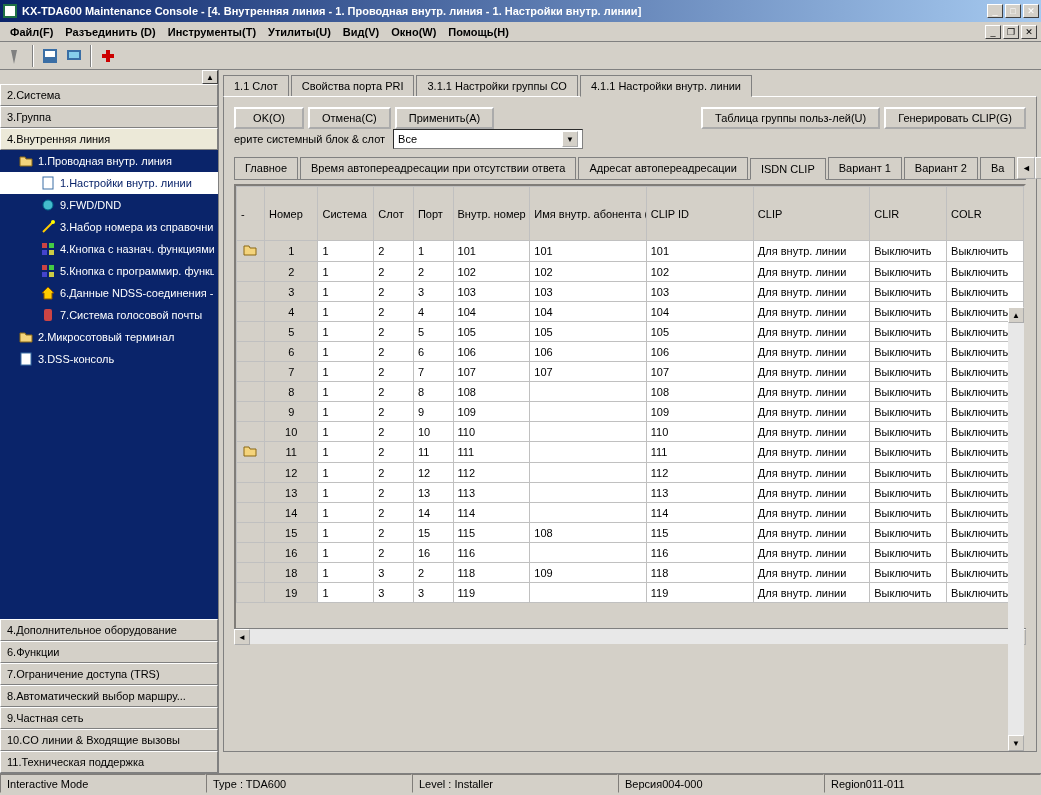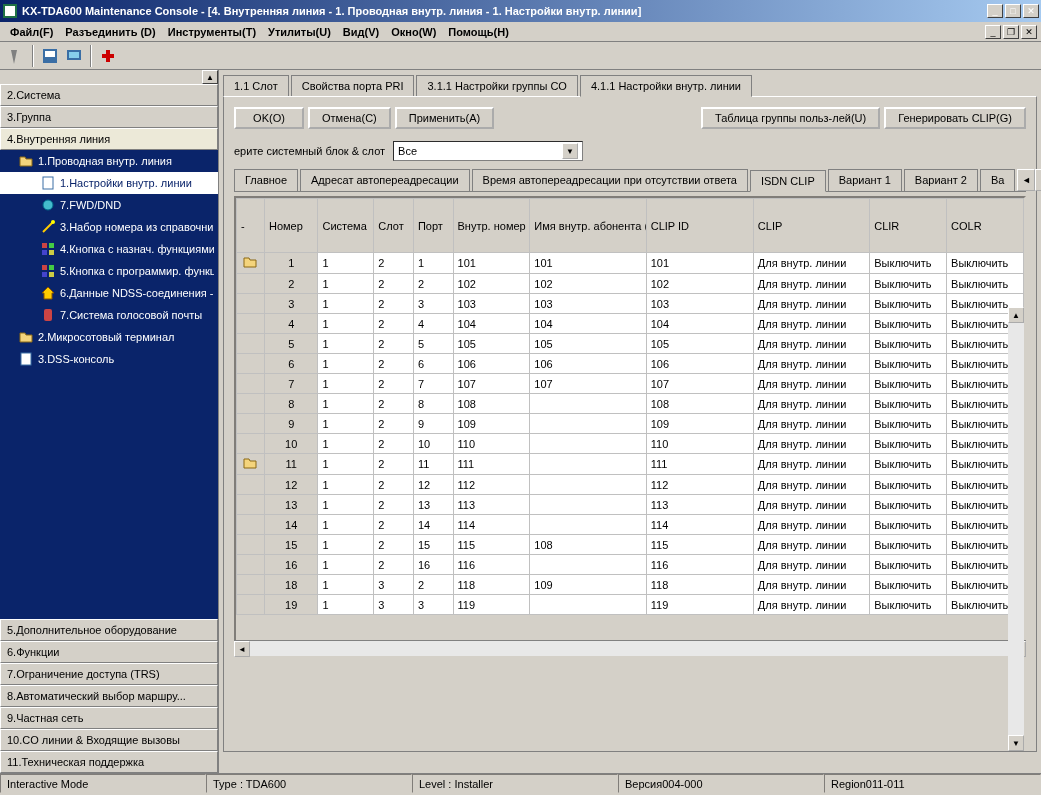--- a/index.html
+++ b/index.html
@@ -26,21 +26,21 @@
 .tree-item .ticon{width:16px;height:16px;margin-right:4px;display:inline-flex;align-items:center;justify-content:center;flex-shrink:0;}
 .tree-item.lvl1{padding-left:18px;}
 .tree-item.lvl2{padding-left:40px;}
 .tree-item.lvl2.selected{background:#fff;color:#0a246a;}
 .tree-item span.label{white-space:nowrap;overflow:hidden;}
 .content{flex:1;background:#d4d0c8;position:relative;overflow:hidden;}
 .tabs{display:flex;padding:4px 4px 0 4px;}
 .tab{padding:4px 10px;background:#d4d0c8;border:1px solid #808080;border-bottom:none;margin-right:2px;cursor:default;position:relative;top:1px;}
 .tab.active{background:#d4d0c8;z-index:2;border-bottom:1px solid #d4d0c8;}
 .tabpanel{border:1px solid #808080;border-top:1px solid #fff;margin:0 4px 4px 4px;height:656px;background:#d4d0c8;padding:10px;position:relative;}
-.btnrow{display:flex;align-items:center;gap:4px;margin-bottom:12px;}
+.btnrow{display:flex;align-items:center;gap:4px;margin-bottom:0;}
 .btn{padding:3px 12px;background:#d4d0c8;border:2px outset #fff;cursor:default;min-width:70px;text-align:center;}
 .selrow{display:flex;align-items:center;gap:8px;margin-bottom:8px;}
 .combo{width:190px;height:20px;background:#fff;border:1px inset #808080;display:flex;align-items:center;padding:0 4px;justify-content:space-between;}
 .combo .arrow{width:16px;height:16px;background:#d4d0c8;border:1px outset #fff;display:flex;align-items:center;justify-content:center;font-size:8px;}
 .subtabs{display:flex;border-bottom:1px solid #808080;}
 .subtab{padding:4px 10px;border:1px solid #808080;border-bottom:none;margin-right:2px;cursor:default;background:#d4d0c8;white-space:nowrap;}
 .subtab.active{background:#d4d0c8;border-bottom:1px solid #d4d0c8;position:relative;top:1px;}
 .subtabs .navbtns{margin-left:auto;display:flex;}
 .navbtn{width:18px;height:22px;background:#d4d0c8;border:1px outset #fff;display:flex;align-items:center;justify-content:center;font-size:9px;}
 .gridwrap{border:2px inset #d4d0c8;height:460px;overflow:hidden;margin-top:4px;}
@@ -144,21 +144,21 @@
             </svg>
           </span>
           <span class="label">1.Настройки внутр. линии</span>
         </div>
         <div class="tree-item lvl2">
           <span class="ticon">
             <svg width="14" height="14">
               <circle cx="7" cy="7" r="5" fill="#4bc" stroke="#068"></circle>
             </svg>
           </span>
-          <span class="label">7.FWD/DND</span>
+          <span class="label">9.FWD/DND</span>
         </div>
         <div class="tree-item lvl2">
           <span class="ticon">
             <svg width="14" height="14">
               <line x1="2" y1="12" x2="12" y2="2" stroke="#fc0" stroke-width="2"></line>
               <circle cx="12" cy="2" r="2" fill="#ff0"></circle>
             </svg>
           </span>
           <span class="label">3.Набор номера из справочни</span>
         </div>
@@ -211,21 +211,21 @@
         <div class="tree-item lvl1">
           <span class="ticon">
             <svg width="12" height="14">
               <rect x="1" y="1" width="10" height="12" fill="#fff" stroke="#3a6ea5"></rect>
             </svg>
           </span>
           <span class="label">3.DSS-консоль</span>
         </div>
       </div>
     <div id="sidebar-bottom">
-        <div class="side-item">5.Дополнительное оборудование</div>
+        <div class="side-item">4.Дополнительное оборудование</div>
         <div class="side-item">6.Функции</div>
         <div class="side-item">7.Ограничение доступа (TRS)</div>
         <div class="side-item">8.Автоматический выбор маршру...</div>
         <div class="side-item">9.Частная сеть</div>
         <div class="side-item">10.CO линии &amp; Входящие вызовы</div>
         <div class="side-item">11.Техническая поддержка</div>
       </div>
   </div>
 
   <div class="content">
@@ -246,22 +246,22 @@
       </div>
       <div class="selrow">
         <span>ерите системный блок &amp; слот</span>
         <div class="combo">
           <span>Все</span>
           <span class="arrow">▼</span>
         </div>
       </div>
       <div class="subtabs" id="subtabs">
           <div class="subtab">Главное</div>
+          <div class="subtab">Время автопереадресации при отсутствии ответа</div>
           <div class="subtab">Адресат автопереадресации</div>
-          <div class="subtab">Время автопереадресации при отсутствии ответа</div>
           <div class="subtab active">ISDN CLIP</div>
           <div class="subtab">Вариант 1</div>
           <div class="subtab">Вариант 2</div>
           <div class="subtab">Ва</div>
           <div class="navbtns">
             <div class="navbtn">◄</div>
             <div class="navbtn">►</div>
           </div>
         </div>
       <div class="gridwrap">

